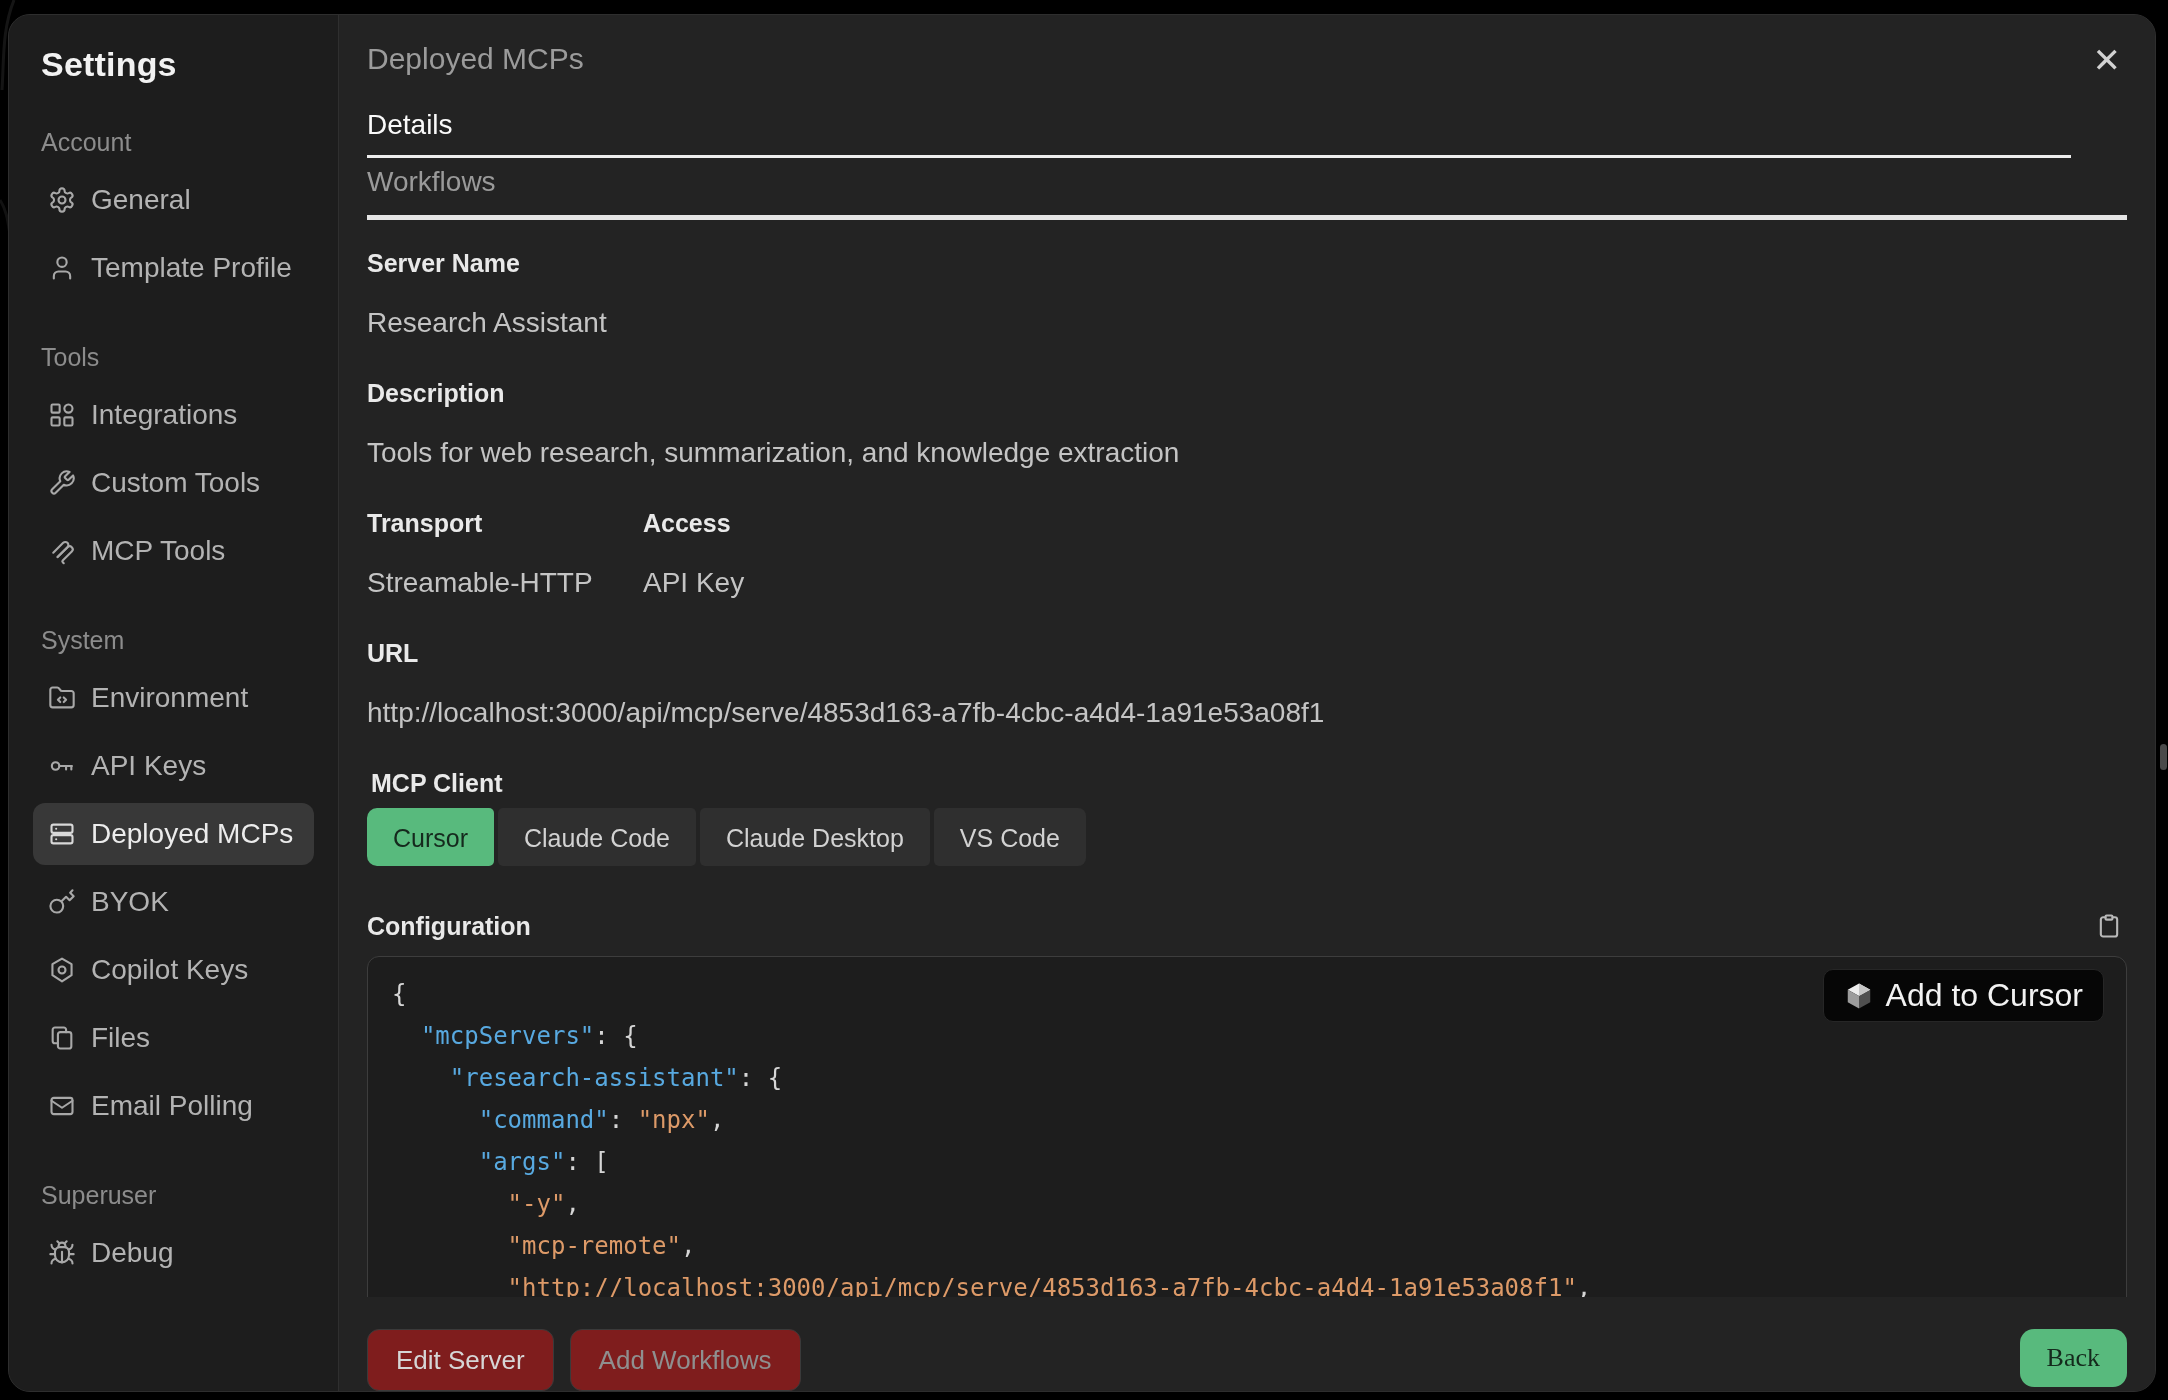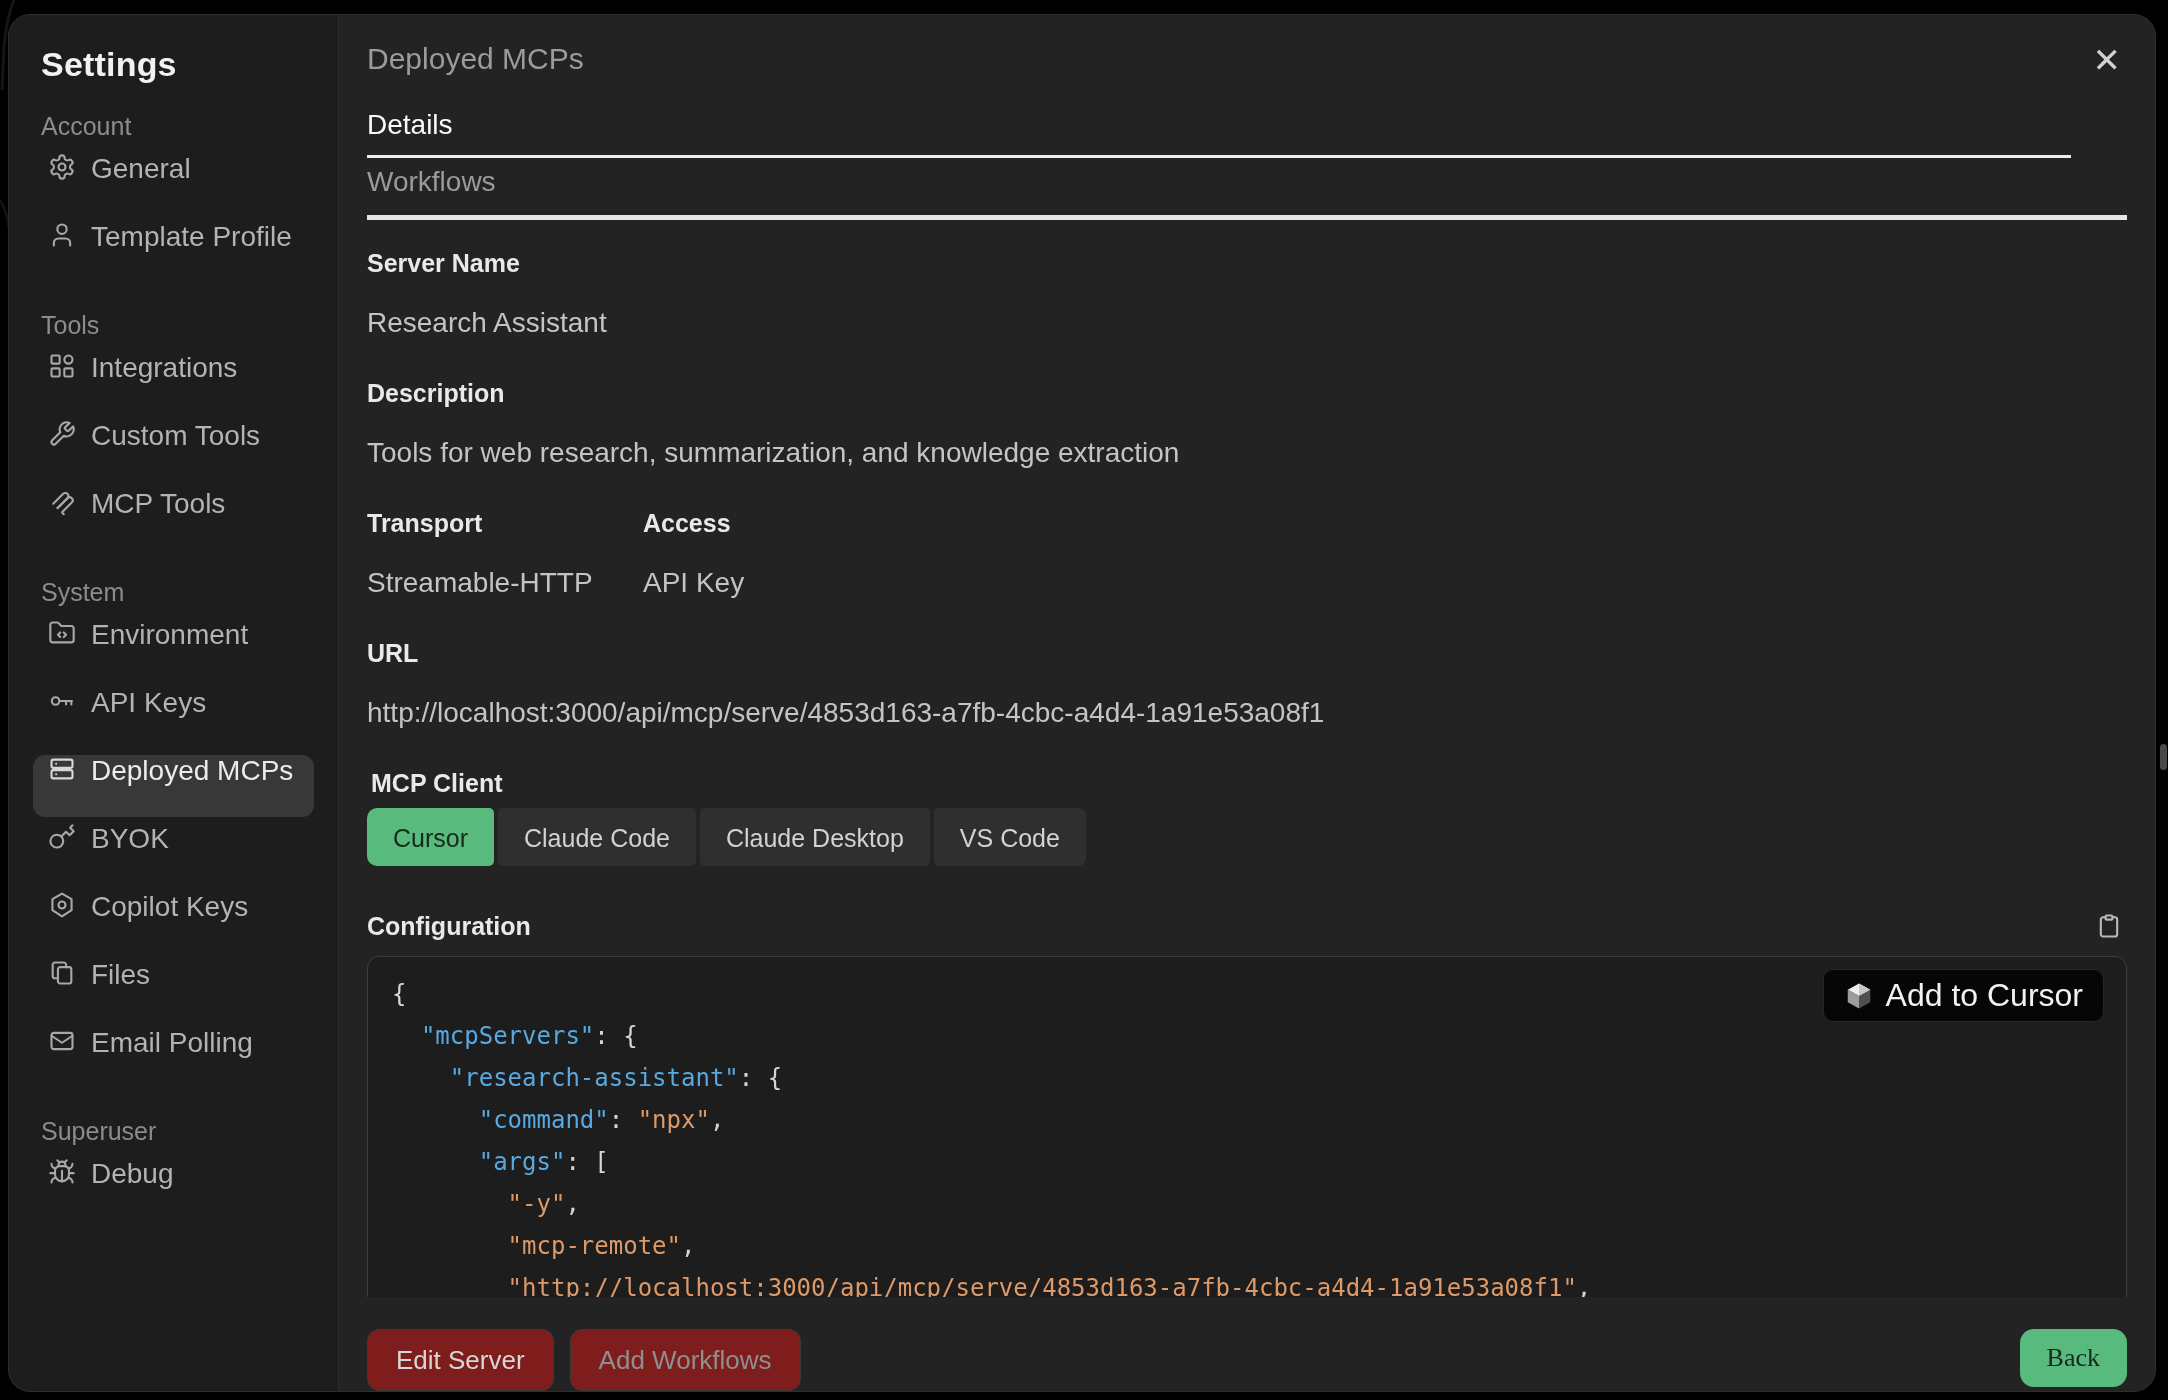--- a/index.html
+++ b/index.html
@@ -12,22 +12,22 @@
 
   
   .modal{position:absolute;left:8px;top:14px;width:2148px;height:1378px;
          background:#232323;border-radius:22px;display:flex;overflow:hidden;
          border:1px solid #2e2e2e;}
 
   
   .sidebar{width:330px;background:#1d1d1d;border-right:1px solid #2f2f2f;
            padding:24px 24px 24px 24px;flex-shrink:0;overflow:hidden;}
   .sb-title{font-size:34px;font-weight:700;color:#f2f2f2;margin:6px 0 14px 8px;letter-spacing:.2px;}
-  .sec-label{font-size:25px;color:#8c8c8c;margin:28px 0 12px 8px;}
-  .nav-item{display:flex;gap:15px;height:62px;padding:0 15px;
+  .sec-label{font-size:25px;color:#8c8c8c;margin:44px 0 12px 8px;}
+  .nav-item{display:flex;align-items:center;gap:15px;height:62px;padding:0 15px;
             border-radius:12px;color:#b3b3b3;font-size:28px;margin-bottom:6px;cursor:pointer;}
   .nav-item .nav-icon{width:28px;height:28px;display:inline-flex;color:#a8a8a8;flex-shrink:0;}
   .nav-item.selected{background:#383838;color:#ececec;}
   .nav-item.selected .nav-icon{color:#d8d8d8;}
 
   
   .main{flex:1;display:flex;flex-direction:column;position:relative;background:#232323;min-width:0;}
   .main-header{padding:26px 28px 0 28px;}
   .title-row{display:flex;align-items:flex-start;justify-content:space-between;}
   .main-title{font-size:30px;color:#9b9b9b;font-weight:500;line-height:36px;}

